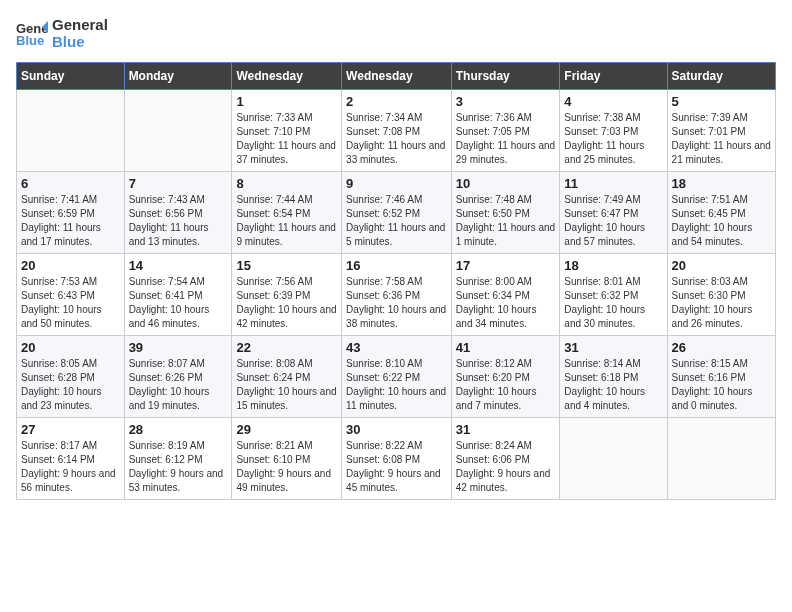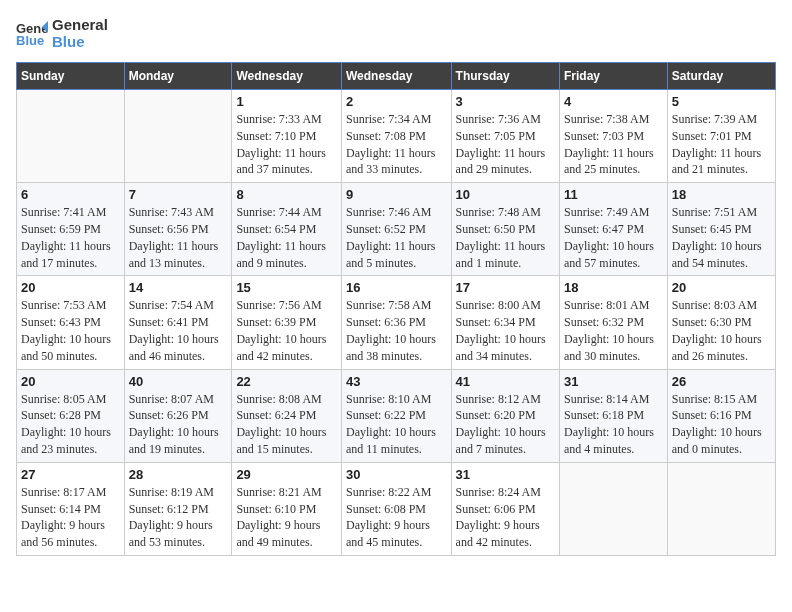--- a/index.html
+++ b/index.html
@@ -66,23 +66,22 @@
     }
     .day-number {
       font-size: 13px;
       font-weight: bold;
       color: #222;
       display: block;
       margin-bottom: 2px;
     }
     .day-info {
       color: #333;
-      font-size: 12px;
+      font-size: 10px;
       line-height: 1.4;
-      font-family: Liberation Serif, serif;
     }
     .empty-cell {
       background: #f9f9f9 !important;
     }
   </style>
 </head>
 <body>
 
 <div class="header-area">
   <div class="logo">
@@ -194,21 +193,21 @@
           <span class="day-number">20</span>
           <div class="day-info">Sunrise: 8:03 AM<br>Sunset: 6:30 PM<br>Daylight: 10 hours and 26 minutes.</div>
         </td>
       </tr>
       <tr>
         <td>
           <span class="day-number">20</span>
           <div class="day-info">Sunrise: 8:05 AM<br>Sunset: 6:28 PM<br>Daylight: 10 hours and 23 minutes.</div>
         </td>
         <td>
-          <span class="day-number">40</span>
+          <span class="day-number">39</span>
           <div class="day-info">Sunrise: 8:07 AM<br>Sunset: 6:26 PM<br>Daylight: 10 hours and 19 minutes.</div>
         </td>
         <td>
           <span class="day-number">22</span>
           <div class="day-info">Sunrise: 8:08 AM<br>Sunset: 6:24 PM<br>Daylight: 10 hours and 15 minutes.</div>
         </td>
         <td>
           <span class="day-number">43</span>
           <div class="day-info">Sunrise: 8:10 AM<br>Sunset: 6:22 PM<br>Daylight: 10 hours and 11 minutes.</div>
         </td>

